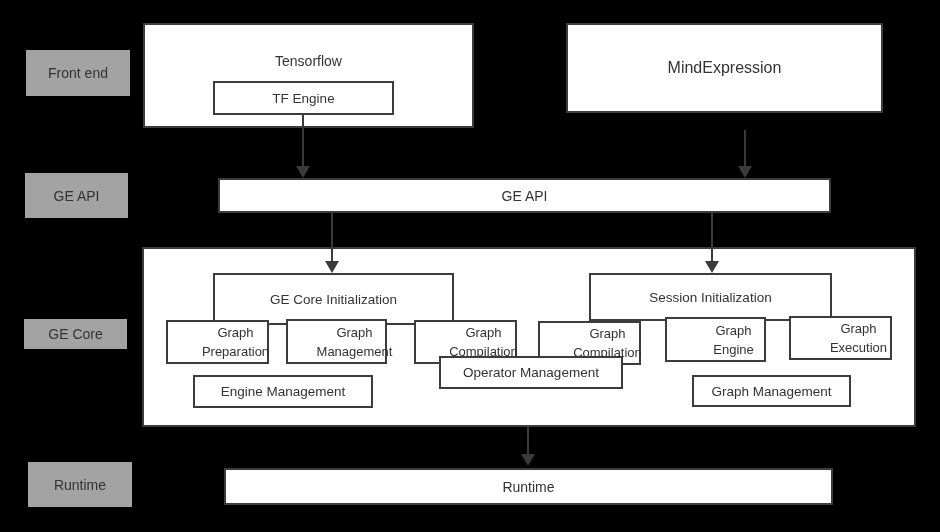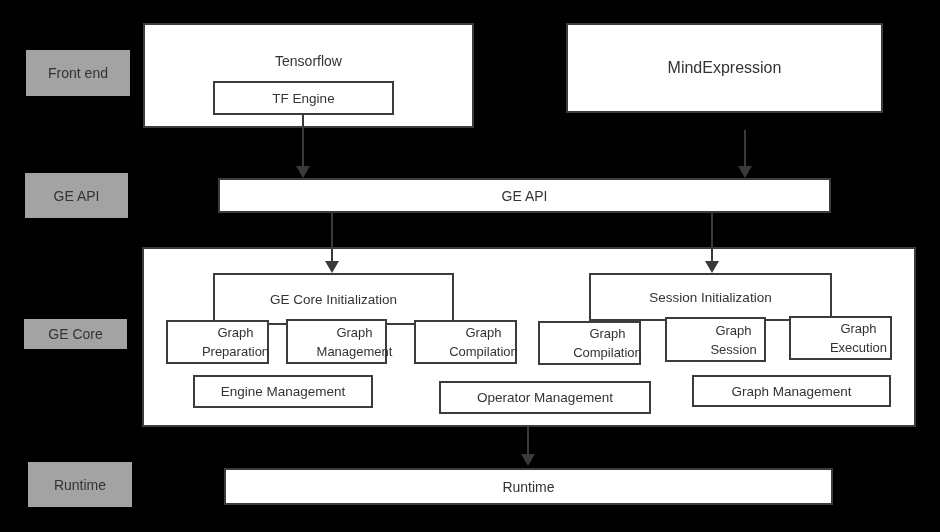--- a/index.html
+++ b/index.html
@@ -74,30 +74,30 @@
 <div class="box two-line" style="left:414px; top:320px; width:103px; height:44px;">
   <span>Graph</span>
   <span>Compilation</span>
 </div>
 <div class="box two-line" style="left:538px; top:321px; width:103px; height:44px;">
   <span>Graph</span>
   <span>Compilation</span>
 </div>
 <div class="box two-line" style="left:665px; top:317px; width:101px; height:45px;">
   <span>Graph</span>
-  <span>Session</span>
+  <span>Engine</span>
 </div>
 <div class="box two-line" style="left:789px; top:316px; width:103px; height:44px;">
   <span>Graph</span>
   <span>Execution</span>
 </div>
 
 <div class="box" style="left:193px; top:375px; width:180px; height:33px;">Engine Management</div>
-<div class="box" style="left:439px; top:381px; width:212px; height:33px;">Operator Management</div>
-<div class="box" style="left:692px; top:375px; width:199px; height:32px;">Graph Management</div>
+<div class="box" style="left:439px; top:356px; width:184px; height:33px;">Operator Management</div>
+<div class="box" style="left:692px; top:375px; width:159px; height:32px;">Graph Management</div>
 
 <div class="box" style="left:224px; top:468px; width:609px; height:37px; font-size:14px;">Runtime</div>
 
 <div class="arrow-stem" style="left:302px; top:114px; height:53px;"></div>
 <div class="arrow-head" style="left:296px; top:166px;"></div>
 
 <div class="arrow-stem" style="left:744px; top:130px; height:37px;"></div>
 <div class="arrow-head" style="left:738px; top:166px;"></div>
 
 <div class="arrow-stem" style="left:331px; top:213px; height:49px;"></div>

